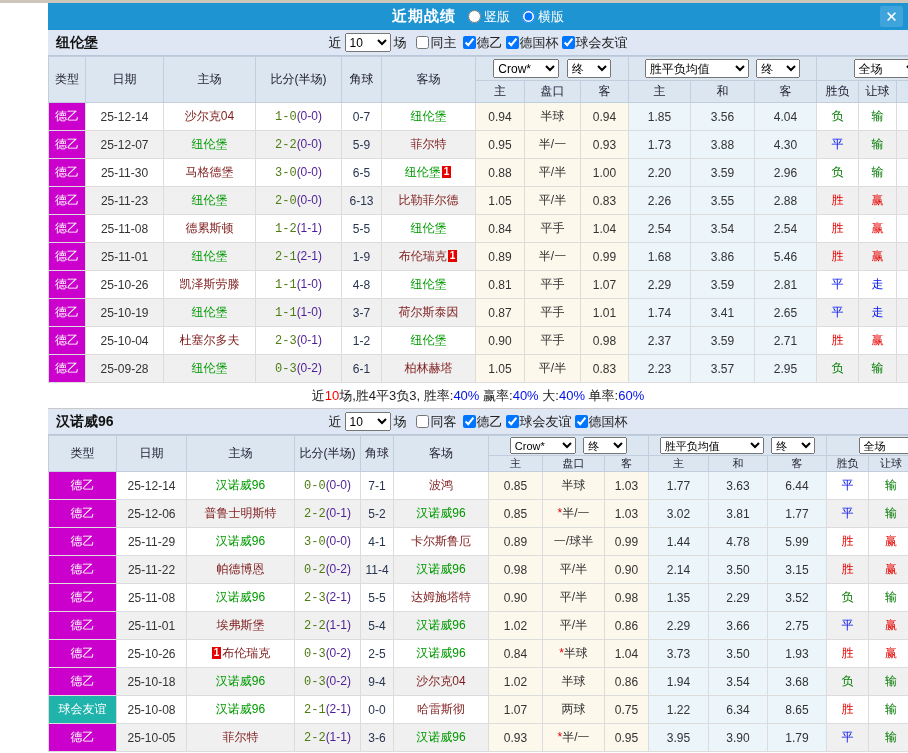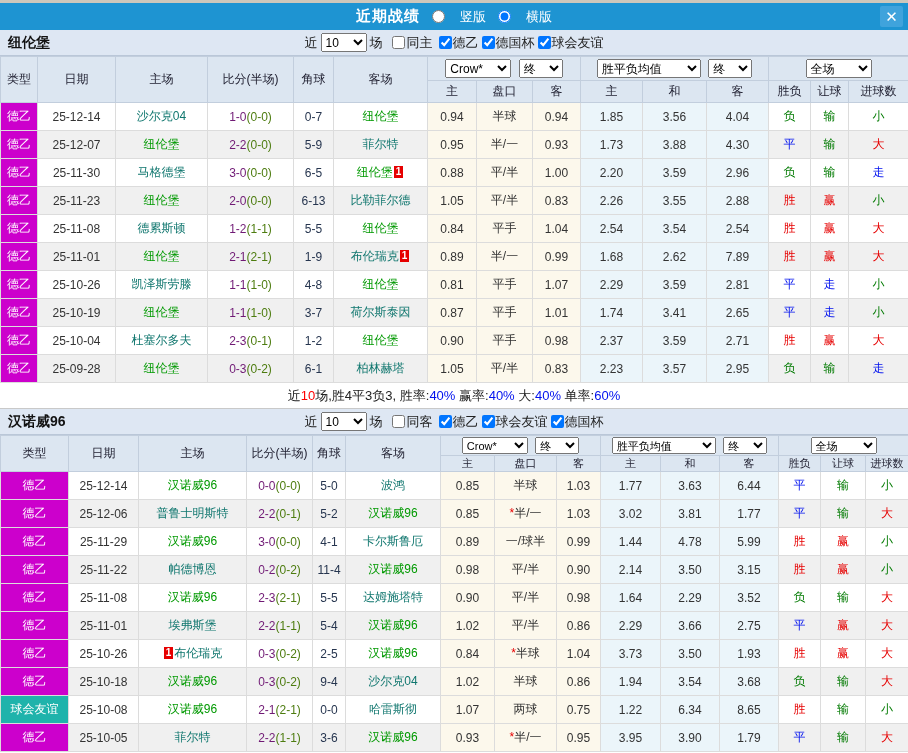--- a/index.html
+++ b/index.html
@@ -1,23 +1,23 @@
 <!DOCTYPE html>
 <html><head>
 <meta charset="utf-8">
 <style>
   html,body{margin:0;padding:0;}
   body{width:908px;height:753px;overflow:hidden;background:#fff;
        font-family:"Liberation Sans","DejaVu Sans",sans-serif;}
-  .window{width:908px;height:533px;box-sizing:border-box;border-top:3px solid #cdc7bb;}
+  .window{width:908px;height:533px;box-sizing:border-box;border-top:3px solid #cdc7bb;padding-left:48px;}
 
   
   .titlebar{background:#1e94d2;height:27px;display:flex;align-items:center;justify-content:center;position:relative;color:#fff;}
   .title{font-weight:bold;font-size:15px;letter-spacing:1px;}
-  .radio-opt{display:inline-flex;align-items:center;gap:15px;font-size:13px;margin-left:12px;cursor:pointer;}
+  .radio-opt{display:inline-flex;align-items:center;gap:3px;font-size:13px;margin-left:12px;cursor:pointer;}
   .radio-opt input{width:13px;height:13px;margin:0;}
   .close-btn{position:absolute;right:5px;top:3px;width:23px;height:21px;background:#3fa3dc;color:#fff;
              font-weight:bold;text-align:center;line-height:21px;border-radius:2px;font-size:15px;cursor:pointer;}
 
   
   .filter-row{height:25px;background:#dee7f3;border-bottom:1px solid #bac7d8;display:flex;align-items:center;position:relative;font-size:13px;color:#222;}
   .team-name{position:absolute;left:8px;font-weight:bold;font-size:14px;color:#111;}
   .filters{margin:0 auto;display:flex;align-items:center;gap:3px;}
   .filters select{font-size:12px;height:19px;width:46px;}
   .cb-label{display:inline-flex;align-items:center;font-size:13px;cursor:pointer;}
@@ -35,24 +35,24 @@
   .s1 thead tr.hr2 th{height:12px;font-size:11px;}
   .hsel select{font-size:12px;height:19px;margin:0 2px;vertical-align:middle;}
   .s1 .hsel select{height:17px;font-size:11px;}
   .sel-company{width:66px;} .sel-final{width:44px;} .sel-mean{width:104px;} .sel-scope{width:66px;}
 
   td{border:1px solid #dcdcdc;text-align:center;font-size:12px;height:27px;padding:0;color:#333;overflow:hidden;white-space:nowrap;}
   tr.alt td{background:#f0f0f0;}
   .bg-odds{background:#fcf8ec !important;}
   .bg-mean{background:#ebf5fa !important;}
   td.type-cell{color:#fff;font-size:12px;}
-  .score{color:#701a75;}
-  .half{color:#4d7c0f;}
+  .score{color:#4d7c0f;font-family:Liberation Mono, monospace;}
+  .half{color:#4c1d95;}
   td.corner{color:#26354f;}
-  .tname{color:#0f766e;}
+  .tname{color:#7f1d1d;}
   .tname.hl{color:#009900;}
   .badge{display:inline-block;background:#e60000;color:#fff;font-size:10px;line-height:12px;padding:0 2px;margin:0 1px;font-weight:bold;vertical-align:1px;}
   .star{color:#e60000;font-style:normal;}
   .c-r{color:#e60000;} .c-b{color:#0011ee;} .c-g{color:#007a00;}
 
   .summary{height:25px;background:#fff;border-bottom:1px solid #c9c9c9;display:flex;align-items:center;justify-content:center;font-size:13px;}
   .summary span{white-space:pre;}
   .sc-k{color:#222;} .sc-r{color:#ff0000;} .sc-b{color:#0011ee;}
 </style>
 </head>
@@ -242,22 +242,22 @@
             <td class="type-cell" style="background: rgb(204, 0, 204);">德乙</td>
             <td>25-11-01</td>
             <td><span class="tname hl">纽伦堡</span></td>
             <td><span class="score">2-1</span><span class="half">(2-1)</span></td>
             <td class="corner">1-9</td>
             <td><span class="tname">布伦瑞克</span><span class="badge">1</span></td>
             <td class="bg-odds">0.89</td>
             <td class="bg-odds">半/一</td>
             <td class="bg-odds">0.99</td>
             <td class="bg-mean">1.68</td>
-            <td class="bg-mean">2.62</td>
-            <td class="bg-mean">7.89</td>
+            <td class="bg-mean">3.86</td>
+            <td class="bg-mean">5.46</td>
             <td class="c-r">胜</td>
             <td class="c-r">赢</td>
             <td class="c-r">大</td>
           </tr>
           <tr>
             <td class="type-cell" style="background: rgb(204, 0, 204);">德乙</td>
             <td>25-10-26</td>
             <td><span class="tname">凯泽斯劳滕</span></td>
             <td><span class="score">1-1</span><span class="half">(1-0)</span></td>
             <td class="corner">4-8</td>
@@ -415,21 +415,21 @@
           <th>让球</th>
           <th>进球数</th>
         </tr>
       </thead>
       <tbody>
           <tr>
             <td class="type-cell" style="background: rgb(204, 0, 204);">德乙</td>
             <td>25-12-14</td>
             <td><span class="tname hl">汉诺威96</span></td>
             <td><span class="score">0-0</span><span class="half">(0-0)</span></td>
-            <td class="corner">5-0</td>
+            <td class="corner">7-1</td>
             <td><span class="tname">波鸿</span></td>
             <td class="bg-odds">0.85</td>
             <td class="bg-odds">半球</td>
             <td class="bg-odds">1.03</td>
             <td class="bg-mean">1.77</td>
             <td class="bg-mean">3.63</td>
             <td class="bg-mean">6.44</td>
             <td class="c-b">平</td>
             <td class="c-g">输</td>
             <td class="c-g">小</td>
@@ -488,21 +488,21 @@
           <tr>
             <td class="type-cell" style="background: rgb(204, 0, 204);">德乙</td>
             <td>25-11-08</td>
             <td><span class="tname hl">汉诺威96</span></td>
             <td><span class="score">2-3</span><span class="half">(2-1)</span></td>
             <td class="corner">5-5</td>
             <td><span class="tname">达姆施塔特</span></td>
             <td class="bg-odds">0.90</td>
             <td class="bg-odds">平/半</td>
             <td class="bg-odds">0.98</td>
-            <td class="bg-mean">1.64</td>
+            <td class="bg-mean">1.35</td>
             <td class="bg-mean">2.29</td>
             <td class="bg-mean">3.52</td>
             <td class="c-g">负</td>
             <td class="c-g">输</td>
             <td class="c-r">大</td>
           </tr>
           <tr class="alt">
             <td class="type-cell" style="background: rgb(204, 0, 204);">德乙</td>
             <td>25-11-01</td>
             <td><span class="tname">埃弗斯堡</span></td>

